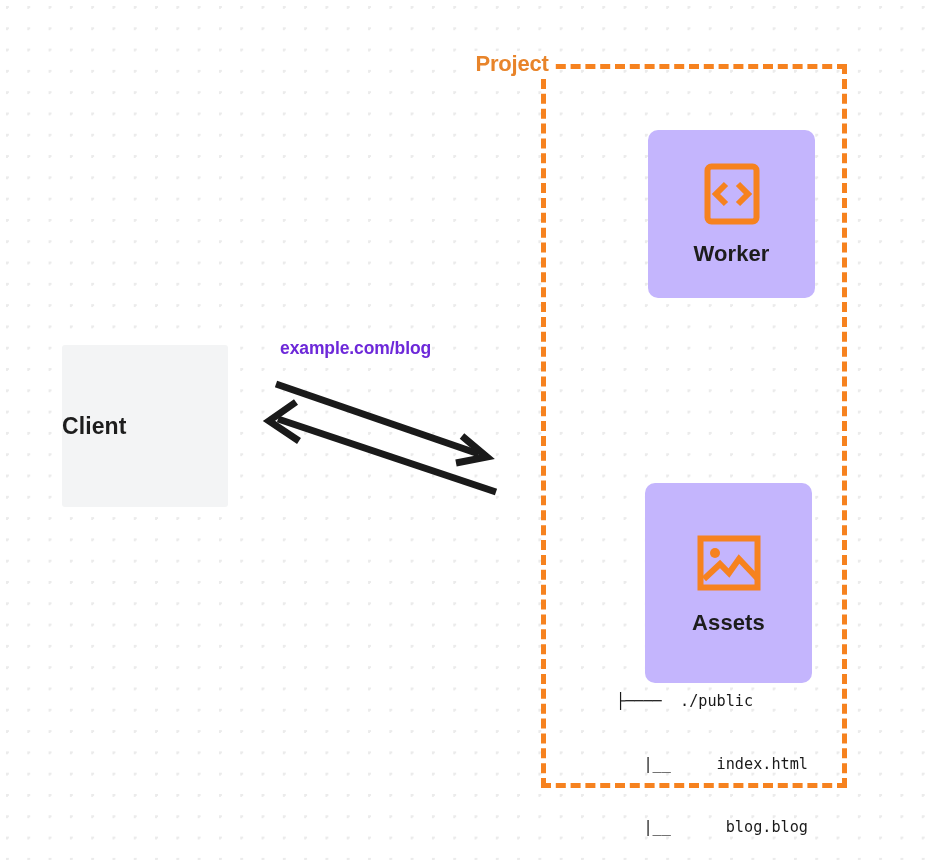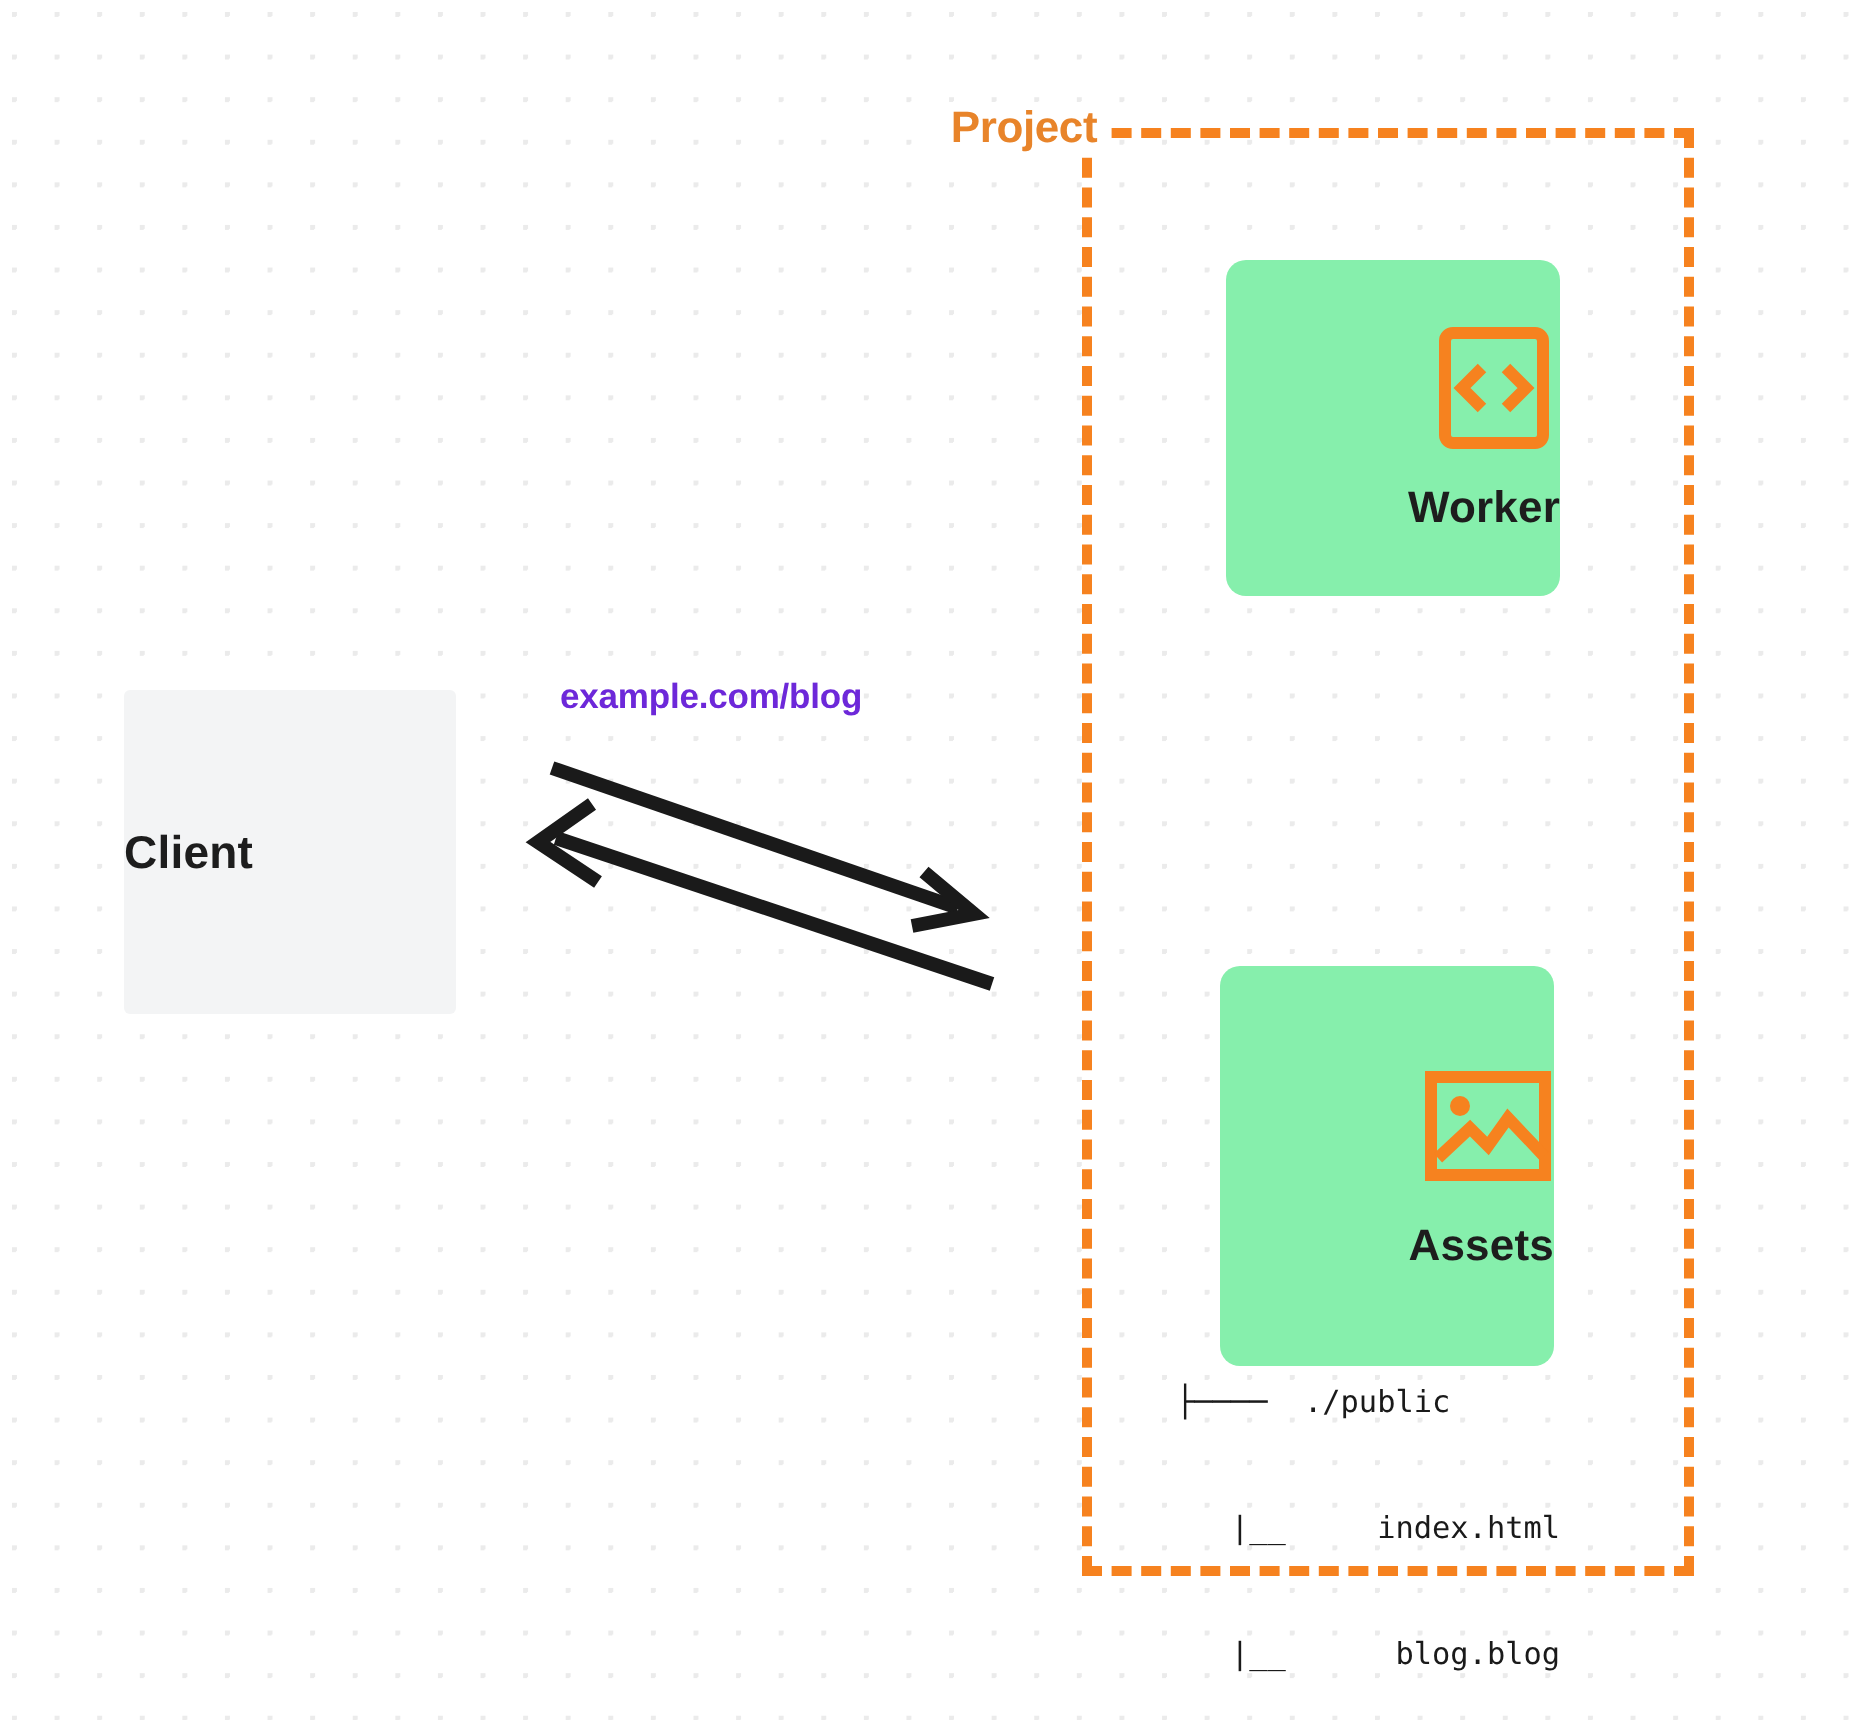--- a/index.html
+++ b/index.html
@@ -90,26 +90,27 @@
     color: #e8842a;
     letter-spacing: -0.2px;
     white-space: nowrap;
     z-index: 3;
     margin-left: 43px;
   }
 
   
   .card {
     position: absolute;
-    background: #86efac;
+    background: #c4b5fd;
     border-radius: 10px;
     display: flex;
     flex-direction: column;
-    align-items: flex-end;
+    align-items: center;
     justify-content: center;
+    margin-left: 35px;
   }
   .card-worker {
     left: 613px;
     top: 130px;
     width: 167px;
     height: 168px;
   }
   .card-assets {
     left: 610px;
     top: 483px;
@@ -138,20 +139,21 @@
     top: 649px;
     font-family: "DejaVu Sans Mono", "Liberation Mono", monospace;
     font-size: 15.2px;
     line-height: 21px;
     color: #1a1a1a;
     white-space: pre;
     font-weight: normal;
   }
   .file-tree .tree-row {
     display: block;
+    margin-left: 28px;
   }
 </style>
 </head>
 <body>
 
 <div id="canvas">
 
   <div class="client-node">
     <span class="client-label">Client</span>
   </div>

